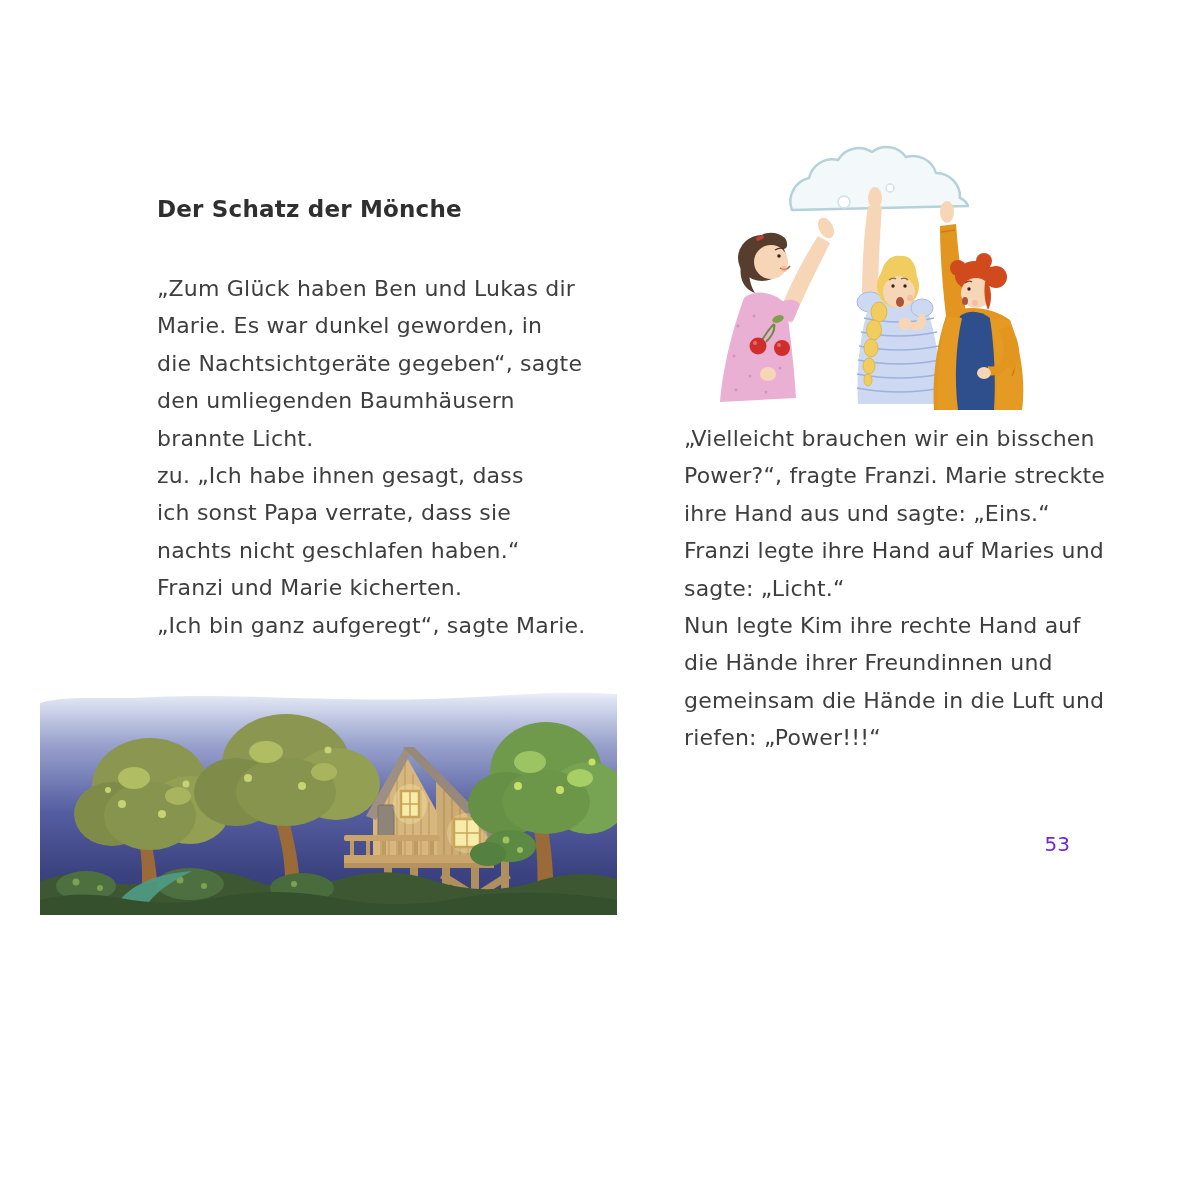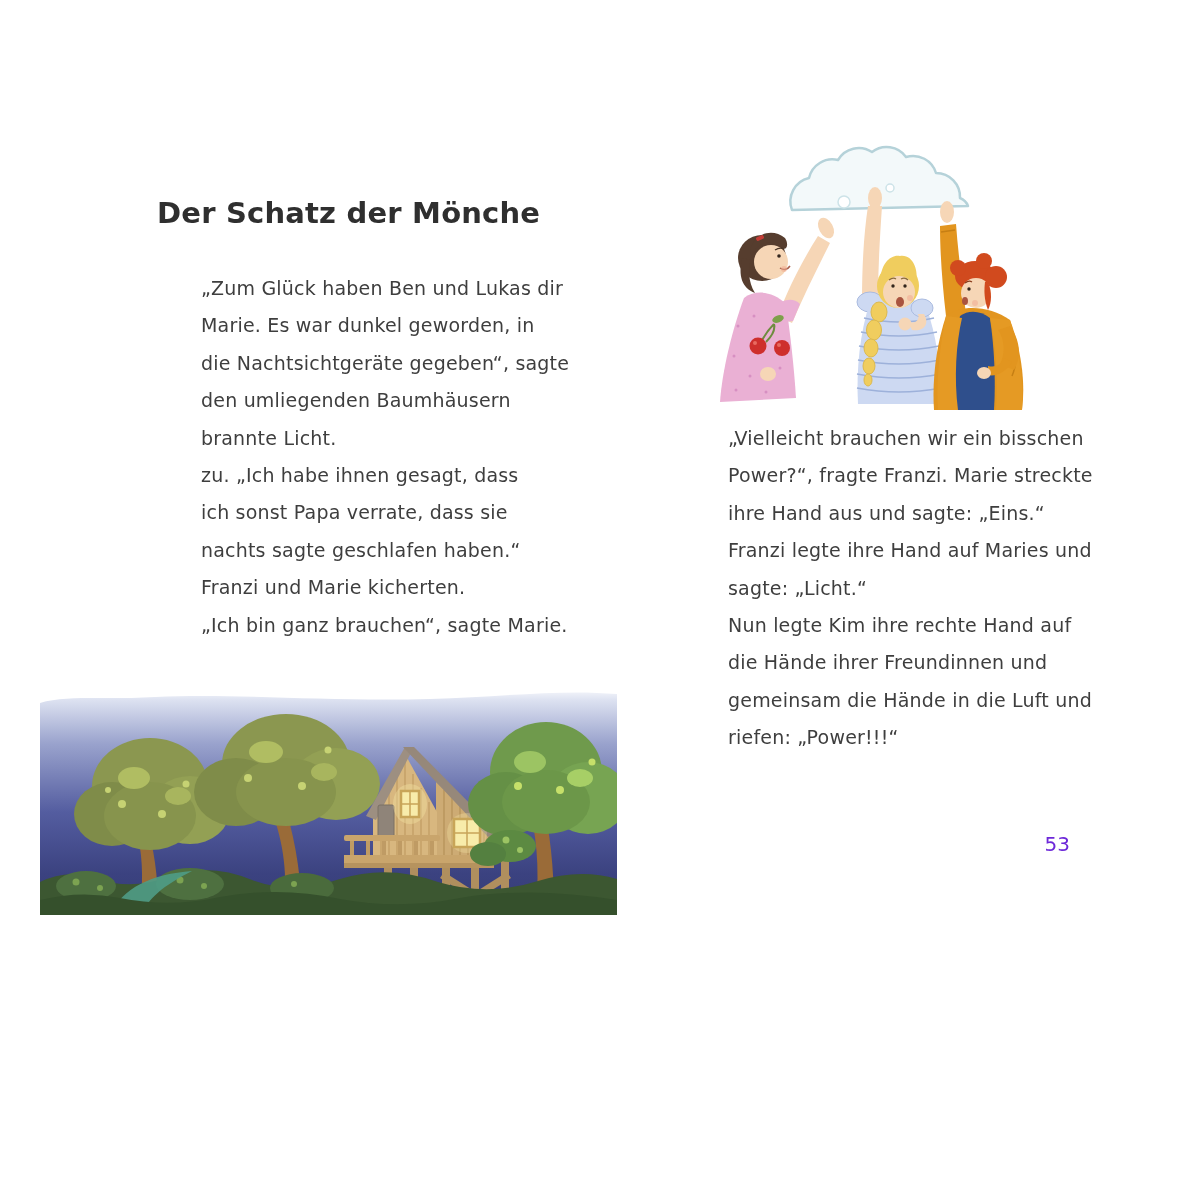--- a/index.html
+++ b/index.html
@@ -7,24 +7,24 @@
     width:1200px;height:1200px;
     background:#ffffff;
     font-family:"DejaVu Sans","Liberation Sans",sans-serif;
     position:relative;
     overflow:hidden;
     color:#3c3c3c;
   }
   .abs{position:absolute;}
   .page-title{
     left:157px;top:196px;
-    font-size:29px;font-weight:bold;color:#2f2f2f;
+    font-size:23px;font-weight:bold;color:#2f2f2f;
     letter-spacing:0.2px;
   }
-  .textblock{line-height:37.4px;font-size:19px;color:#3e3e3e;letter-spacing:0.2px;margin-left:44px;}
+  .textblock{line-height:37.4px;font-size:22px;color:#3e3e3e;letter-spacing:0.2px;}
   #left-text{left:157px;top:270px;width:420px;}
   #right-text{left:684px;top:420px;width:400px;}
   .line{white-space:nowrap;}
   #page-number{left:1020px;top:832px;width:50px;text-align:right;font-size:20px;color:#6d28d9;}
   #treehouse-illustration{left:40px;top:686px;width:577px;height:229px;}
   #girls-illustration{left:692px;top:140px;width:350px;height:285px;}
   svg{display:block;}
 </style>
 </head>
 <body>
@@ -32,23 +32,23 @@
 <div class="abs page-title">Der Schatz der Mönche</div>
 
 <div id="left-text" class="abs textblock">
   <div class="line">„Zum Glück haben Ben und Lukas dir</div>
   <div class="line">Marie. Es war dunkel geworden, in</div>
   <div class="line">die Nachtsichtgeräte gegeben“, sagte</div>
   <div class="line">den umliegenden Baumhäusern</div>
   <div class="line">brannte Licht.</div>
   <div class="line">zu. „Ich habe ihnen gesagt, dass</div>
   <div class="line">ich sonst Papa verrate, dass sie</div>
-  <div class="line">nachts sagte geschlafen haben.“</div>
+  <div class="line">nachts nicht geschlafen haben.“</div>
   <div class="line">Franzi und Marie kicherten.</div>
-  <div class="line">„Ich bin ganz brauchen“, sagte Marie.</div>
+  <div class="line">„Ich bin ganz aufgeregt“, sagte Marie.</div>
 </div>
 
 <div id="treehouse-illustration" class="abs">
 <svg viewBox="0 0 577 229" width="577" height="229">
   <defs>
     <linearGradient id="sky" x1="0" y1="0" x2="0" y2="1">
       <stop offset="0" stop-color="#ffffff"></stop>
       <stop offset="0.06" stop-color="#dde2f1"></stop>
       <stop offset="0.25" stop-color="#9aa3cd"></stop>
       <stop offset="0.55" stop-color="#545da0"></stop>

